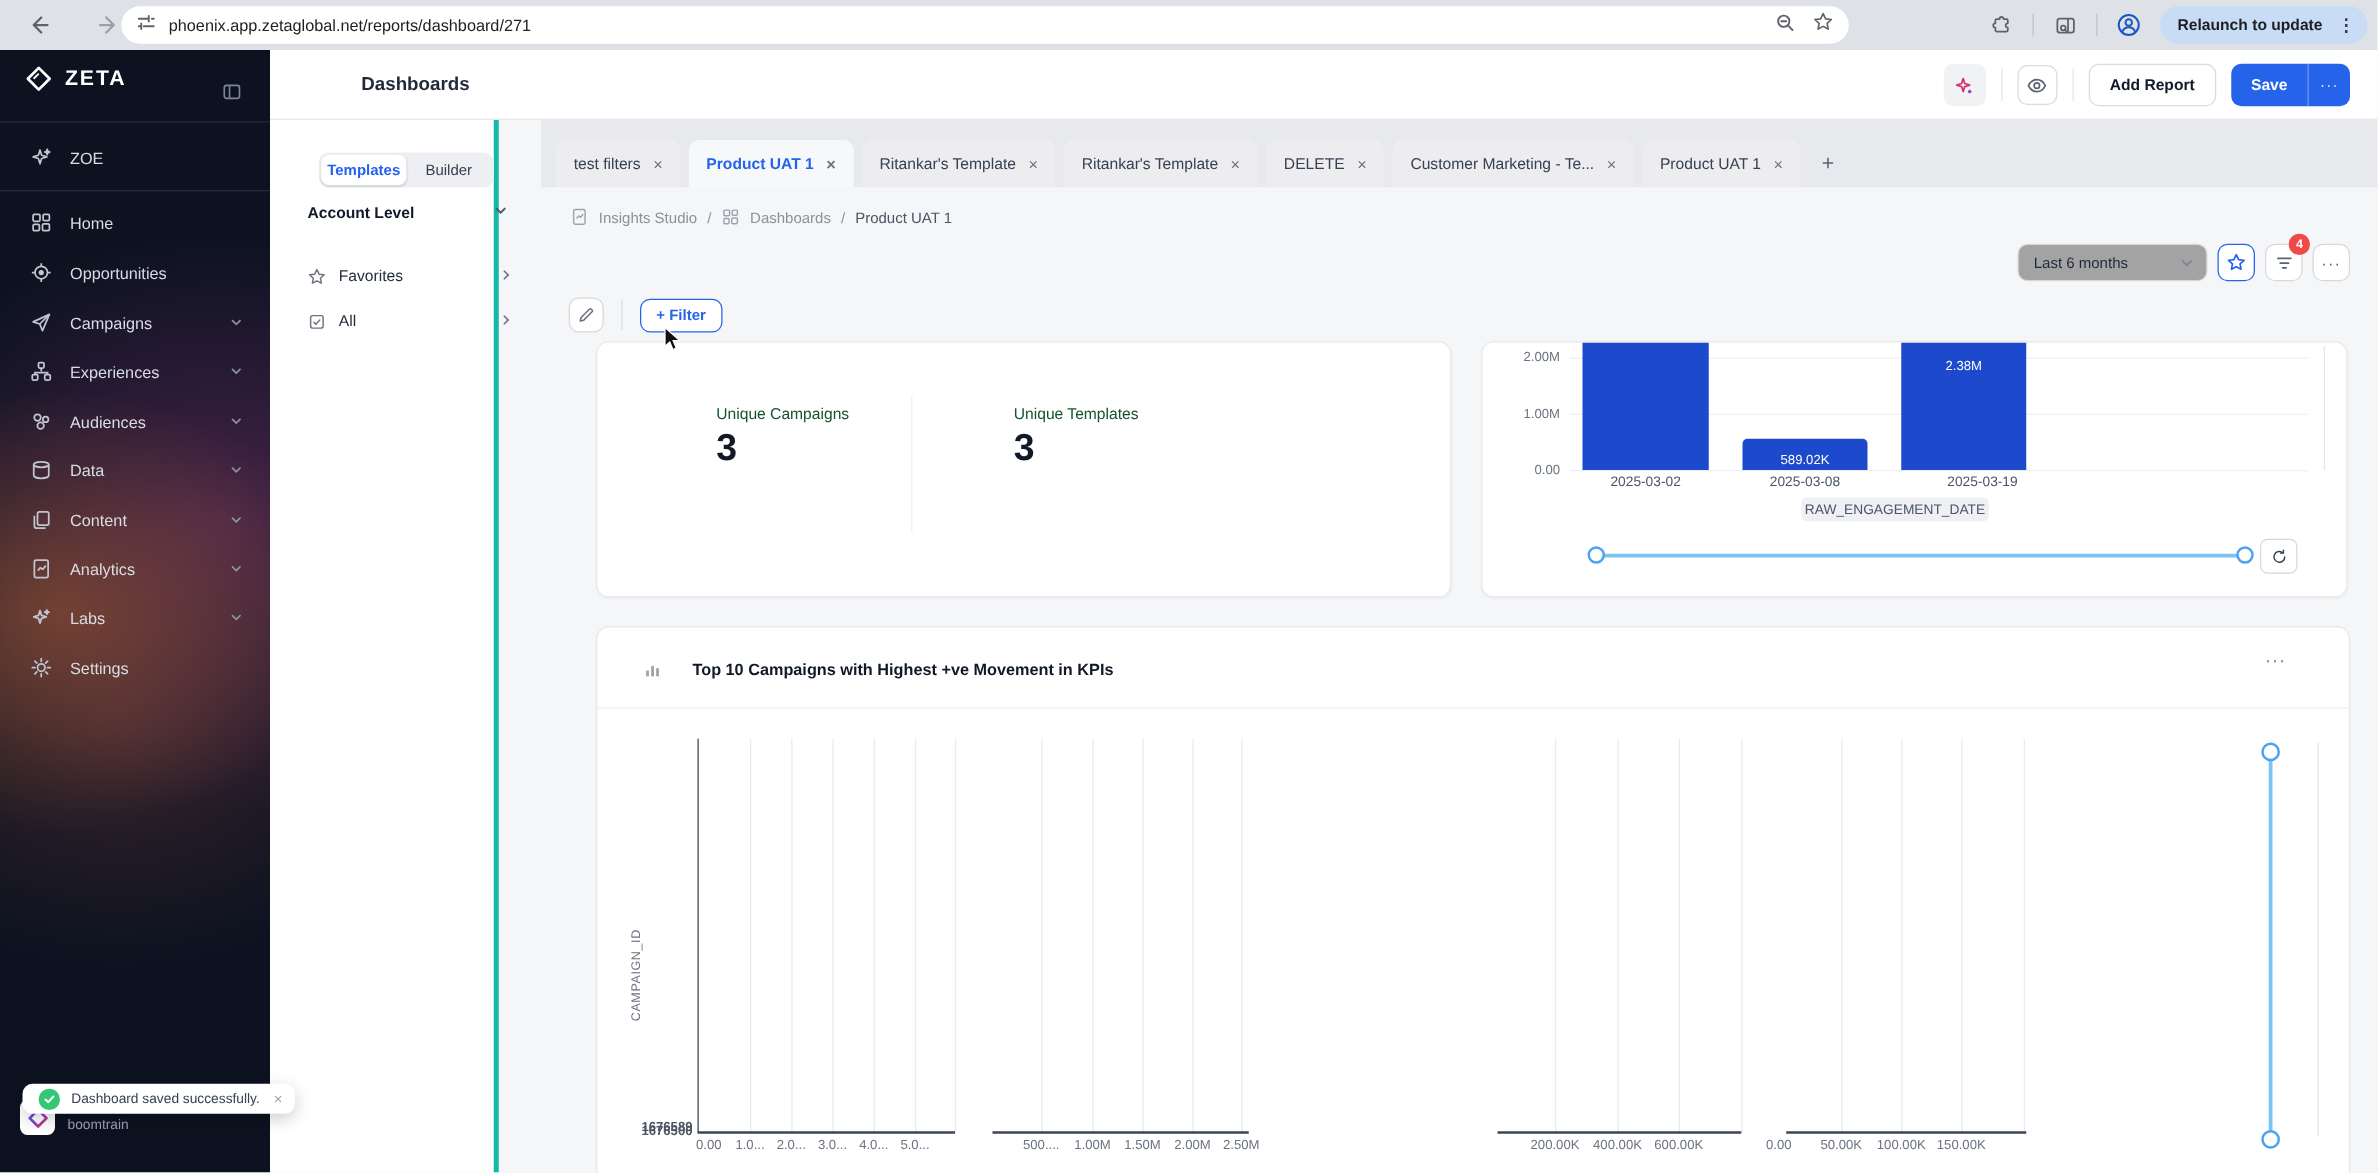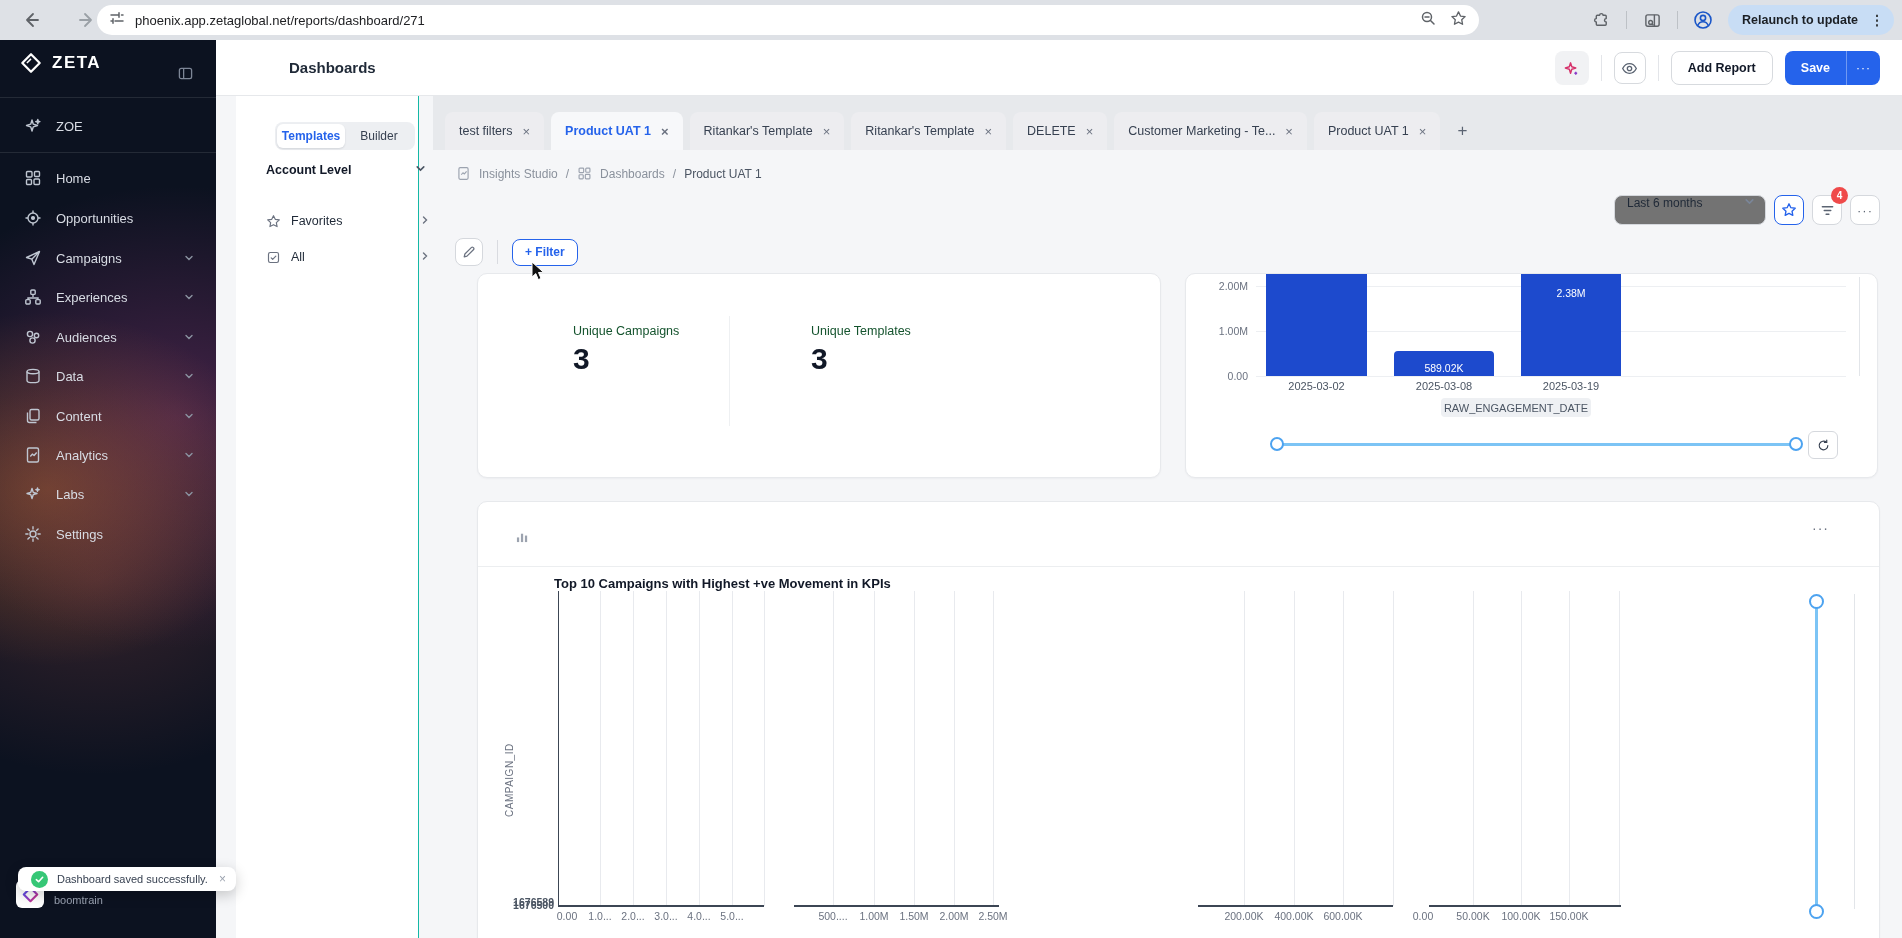--- a/index.html
+++ b/index.html
@@ -45,21 +45,21 @@
   .icon-btn { width:32px; height:32px; border:1px solid #d7dade; border-radius:8px; background:#fff; display:flex; align-items:center; justify-content:center; color:#5b6472; }
   .zoe-btn { width:34px; height:34px; border-radius:8px; background:#f1f2f4; border:none; display:flex; align-items:center; justify-content:center; }
   .hdr-div { width:1px; height:26px; background:#e3e5e9; }
   .add-report-btn { height:34px; border:1px solid #d7dade; border-radius:8px; background:#fff; padding:0 16px; font-size:12.5px; font-weight:600; color:#111827; display:flex; align-items:center; }
   .save-split { height:34px; border-radius:8px; background:#2563eb; color:#fff; display:flex; align-items:center; overflow:hidden; }
   .save-main { padding:0 16px; font-size:12.5px; font-weight:600; }
   .save-sep { width:1px; height:34px; background:rgba(255,255,255,0.35); }
   .save-more { padding:0 9px; font-size:12px; letter-spacing:1px; }
 
   
-  .left-panel { position:absolute; left:216px; top:96px; width:183px; height:842px; background:#ffffff; border-right:1px solid #14b8a6;margin-left:20px; }
+  .left-panel { position:absolute; left:216px; top:96px; width:183px; height:842px; background:#ffffff; border-right:4px solid #14b8a6; }
   .segmented { position:absolute; left:39px; top:26px; width:140px; height:28px; background:#edeff2; border-radius:8px; display:flex; padding:2px; }
   .seg-opt { flex:1; display:flex; align-items:center; justify-content:center; font-size:12px; color:#374151; border-radius:6px; }
   .seg-opt.sel { background:#ffffff; color:#2563eb; font-weight:700; box-shadow:0 1px 2px rgba(16,24,40,0.12); }
   .panel-section { position:absolute; left:30px; top:62px; width:160px; height:24px; display:flex; align-items:center; justify-content:space-between; font-size:12.5px; font-weight:700; color:#111827; }
   .panel-row { position:absolute; left:30px; width:164px; height:24px; display:flex; align-items:center; gap:10px; font-size:12.5px; color:#1f2937; }
   .panel-row .chev { margin-left:auto; color:#6b7280; }
   .panel-ic { width:15px; height:15px; color:#6b7280; }
 
   
   .tabstrip { position:absolute; left:433px; top:96px; width:1469px; height:54px; background:#e7e9ec; }
@@ -68,21 +68,21 @@
   .tab .x { color:#6b7280; font-size:13px; }
   .tab.active { background:#f7f8fa; color:#2563eb; font-weight:700; }
   .newtab-btn { width:30px; height:30px; margin-bottom:4px; display:flex; align-items:center; justify-content:center; color:#5b6472; font-size:17px; border-radius:6px; }
 
   
   .content { position:absolute; left:433px; top:150px; width:1469px; height:788px; background:#f5f6f8; }
   .breadcrumb { position:absolute; left:23px; top:16px; display:flex; align-items:center; gap:8px; font-size:12px; color:#8a919c; }
   .breadcrumb .crumb-last { color:#4b5563; }
   .bc-ic { width:15px; height:15px; color:#9ca3af; }
   .controls { position:absolute; right:22px; top:45px; display:flex; align-items:center; gap:8px; }
-  .date-select { width:152px; height:30px; background:#737373; border:1px solid #d5d8dd; border-radius:8px; display:flex; align-items:flex-start; justify-content:space-between; padding:0 10px 0 12px; font-size:12px; color:#1f2937;gap:32px; }
+  .date-select { width:152px; height:30px; background:#a3a3a3; border:1px solid #d5d8dd; border-radius:8px; display:flex; align-items:center; justify-content:space-between; padding:0 10px 0 12px; font-size:12px; color:#1f2937;gap:32px; }
   .ctl-btn { width:30px; height:30px; background:#fff; border:1px solid #d5d8dd; border-radius:8px; display:flex; align-items:center; justify-content:center; color:#5b6472; position:relative; }
   .ctl-btn.fav { border:1.5px solid #2563eb; color:#2563eb; }
   .badge { position:absolute; top:-9px; right:-7px; width:17px; height:17px; background:#ef4a4a; border-radius:50%; color:#fff; font-size:10px; display:flex; align-items:center; justify-content:center; font-weight:600; }
   .filter-row { position:absolute; left:22px; top:88px; display:flex; align-items:center; gap:14px; }
   .pencil-btn { width:28px; height:28px; background:#fff; border:1px solid #d5d8dd; border-radius:8px; display:flex; align-items:center; justify-content:center; color:#6b7280; }
   .frow-div { width:1px; height:24px; background:#d9dbe0; }
   .add-filter-btn { height:27px; padding:0 12px; border:1.2px solid #2563eb; border-radius:8px; background:#ffffff; color:#2563eb; font-size:12px; font-weight:600; display:flex; align-items:center; }
 
   .card { position:absolute; background:#ffffff; border:1px solid #e7e9ec; border-radius:10px; box-shadow:0 1px 2px rgba(16,24,40,0.04); }
   #card-stats { left:44px; top:123px; width:684px; height:205px; }
@@ -101,21 +101,21 @@
   .bar-label { position:absolute; color:#ffffff; font-size:10.5px; text-align:center; }
   .xcat { position:absolute; font-size:11px; color:#4b5563; text-align:center; }
   .xaxis-chip { position:absolute; left:255px; top:124px; width:150px; height:19px; background:#eef0f3; border-radius:4px; font-size:11px; color:#4b5563; display:flex; align-items:center; justify-content:center; }
   .hslider-track { position:absolute; left:91px; top:169px; width:519px; height:3px; background:#7cc4f5; border-radius:2px; }
   .slider-handle { position:absolute; width:14px; height:14px; border:2px solid #4da3f0; background:#fff; border-radius:50%; }
   .refresh-btn { position:absolute; left:622px; top:157px; width:30px; height:28px; border:1px solid #d5d8dd; border-radius:6px; background:#fff; display:flex; align-items:center; justify-content:center; color:#374151; }
   .vtrack { position:absolute; width:1px; background:#e2e5e9; }
 
   
   .card-title-row { position:absolute; left:0; top:0; width:100%; height:64px; }
-  .chart-title { position:absolute; left:76px; top:26px; font-size:13px; font-weight:700; color:#111827;margin-top:48px; }
+  .chart-title { position:absolute; left:76px; top:26px; font-size:13px; font-weight:700; color:#111827; }
   .title-ic { position:absolute; left:38px; top:27px; color:#9ca3af; }
   .card-more { position:absolute; right:50px; top:18px; color:#6b7280; font-size:14px; letter-spacing:1px; }
   .title-div { position:absolute; left:0; top:64px; width:100%; height:1px; background:#eceef0; }
   .vgrid { position:absolute; top:89px; width:1px; height:315px; background:#e8eaee; }
   .yaxis-line { position:absolute; left:80px; top:89px; width:1px; height:315px; background:#3c4654; }
   .xaxis-seg { position:absolute; top:403px; height:1.5px; background:#3c4654; }
   .xtick { position:absolute; top:408px; transform:translateX(-50%); font-size:10.5px; color:#6b7280; white-space:nowrap; }
   .ylab-rot { position:absolute; left:26px; top:190px; height:125px; writing-mode:vertical-rl; transform:rotate(180deg); font-size:10px; color:#6b7280; letter-spacing:0.5px; }
   .ytick-ovl { position:absolute; left:26px; width:50px; text-align:right; font-size:10.5px; font-weight:700; color:#4b5563; }
   .vslider-line { position:absolute; left:1337px; top:99px; width:3px; height:310px; background:#7cc4f5; border-radius:2px; }
@@ -502,21 +502,21 @@
     <div class="hgrid" style="top:12px"></div>
     <div class="hgrid" style="top:57px"></div>
     <div class="hgrid" style="top:102px"></div>
     <div class="bar" style="left:80px;  top:0;    width:101px; height:102px"></div>
     <div class="bar" style="left:208px; top:77px; width:100px; height:25px; border-radius:4px 4px 0 0"></div>
     <div class="bar" style="left:335px; top:0;    width:100px; height:102px"></div>
     <span class="bar-label" style="left:208px; top:88px; width:100px">589.02K</span>
     <span class="bar-label" style="left:335px; top:13px; width:100px">2.38M</span>
     <span class="xcat" style="left:80px;  top:106px; width:101px">2025-03-02</span>
     <span class="xcat" style="left:208px; top:106px; width:100px">2025-03-08</span>
-    <span class="xcat" style="left:335px; top:106px; width:100px">2025-03-19</span>
+    <span class="xcat" style="left:350px; top:106px; width:100px">2025-03-19</span>
     <div class="xaxis-chip">RAW_ENGAGEMENT_DATE</div>
     <div class="hslider-track"></div>
     <div class="slider-handle" style="left:84px;  top:163px"></div>
     <div class="slider-handle" style="left:603px; top:163px"></div>
     <div class="refresh-btn">
       <svg width="13" height="13" viewBox="0 0 18 18" fill="none" stroke="currentColor" stroke-width="1.6" stroke-linecap="round">
           <path d="M15 9a6 6 0 1 1-2-4.5"></path>
           <path d="M13.5 1.5 v3.2 h-3.2"></path>
         </svg>
     </div>

